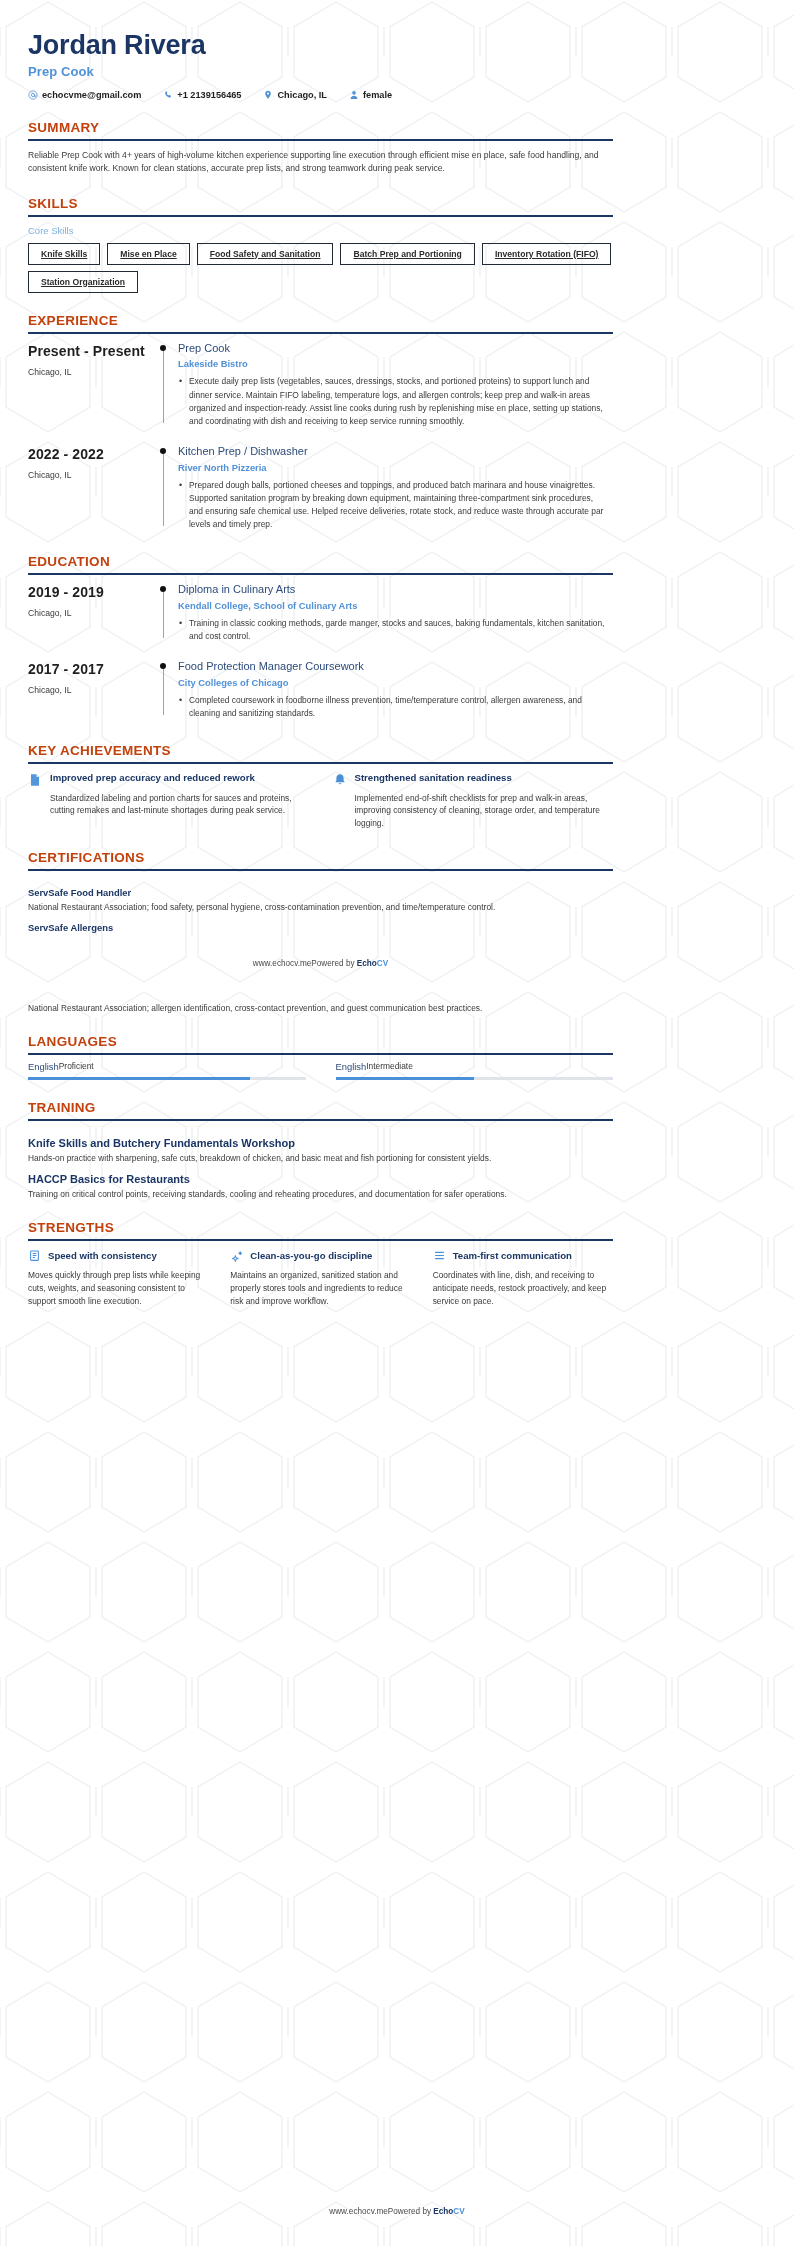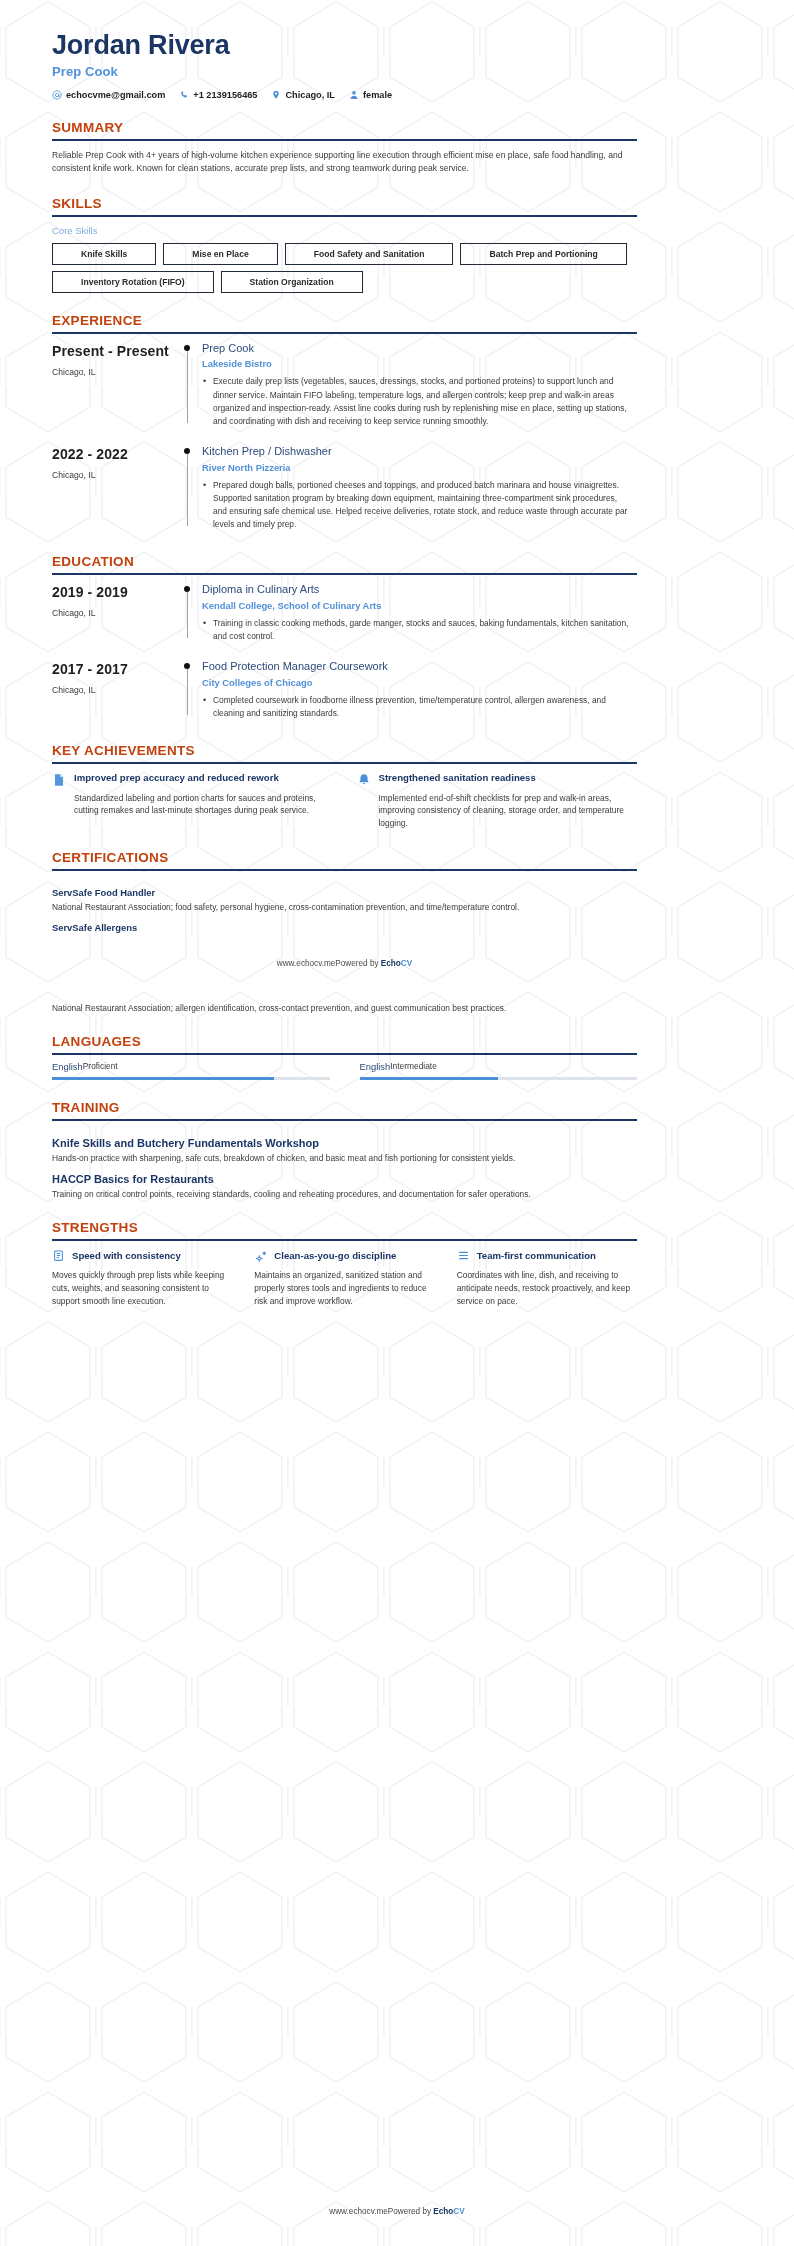--- a/index.html
+++ b/index.html
@@ -21,21 +21,20 @@
     top: 0; left: 0;
     width: 794px;
     height: 2246px;
     z-index: 0;
     pointer-events: none;
   }
   .page {
     position: relative;
     z-index: 2;
     width: 641px;
-    margin-left: 24px;
   }
   .sheet {
     padding: 0 28px;
   }
 
   
   .name {
     font-size: 27px;
     font-weight: bold;
     color: #1b3665;
@@ -48,21 +47,21 @@
     font-weight: bold;
     color: #5191d8;
     margin-top: 3px;
     letter-spacing: 0.1px;
   }
   .contact-row {
     margin-top: 11px;
     display: flex;
     align-items: center;
     flex-wrap: wrap;
-    gap: 4px;
+    gap: 12px;
     font-size: 9.2px;
     font-weight: bold;
     color: #1f1f1f;
     text-align: right;
   }
   .contact-item {
     display: inline-flex;
     align-items: center;
     gap: 4px;
     margin-right: 10px;
@@ -104,26 +103,27 @@
     color: #7fb0e0;
     margin-bottom: 7px;
   }
   .tag-row {
     display: flex;
     flex-wrap: wrap;
     gap: 6px 7px;
   }
   .tag {
     border: 1.2px solid #222a35;
-    padding: 5px 28px;
+    padding: 5px 12px;
     font-size: 8.6px;
     font-weight: bold;
     color: #2b2b2b;
     background: transparent;
     white-space: nowrap;
+    text-decoration: underline;
   }
 
   
   .entry {
     display: flex;
     position: relative;
   }
   .entry-left {
     width: 128px;
     flex: 0 0 128px;
@@ -285,21 +285,20 @@
     line-height: 1.5;
     color: #3a3a3a;
     margin-top: 3px;
   }
 
   
   .str-grid {
     display: flex;
     gap: 22px;
     padding-top: 8px;
-    justify-content: flex-end;
   }
   .str-col { flex: 1 1 0; }
   .str-head { display: flex; align-items: center; gap: 7px; }
   .str-icon { width: 13px; height: 13px; color: #4a90d9; }
   .str-icon svg { display: block; }
   .str-title {
     font-size: 9.6px;
     font-weight: bold;
     color: #1b3665;
   }

